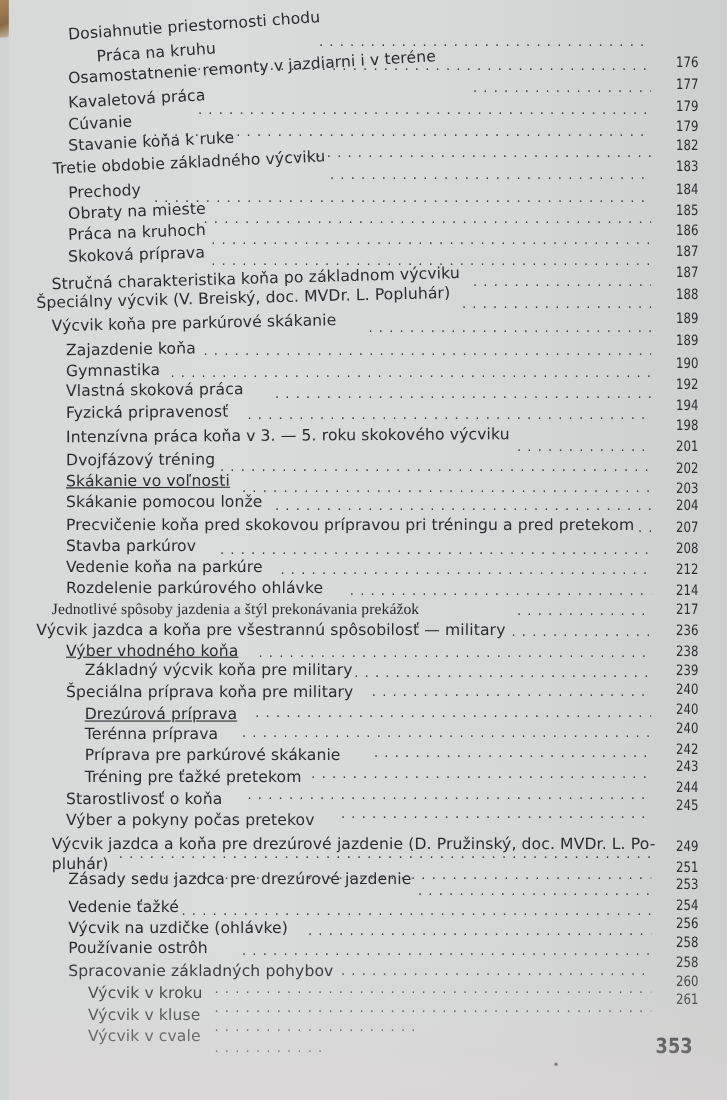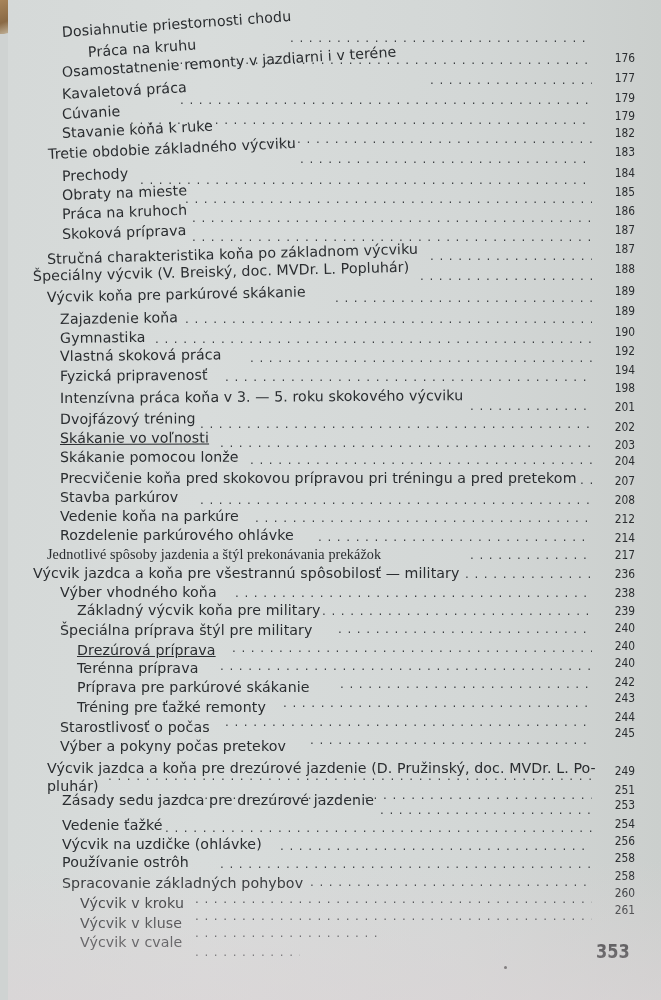--- a/index.html
+++ b/index.html
@@ -96,35 +96,35 @@
       <div class="line" style="left: 52px; top: 489px;">Stavba parkúrov</div>
       <div class="dots" style="left: 192px; top: 492px; width: 392px;">................................................................................</div>
       <div class="line" style="left: 52px; top: 508px;">Vedenie koňa na parkúre</div>
       <div class="dots" style="left: 247px; top: 510px; width: 337px;">................................................................................</div>
       <div class="line" style="left: 52px; top: 527px;">Rozdelenie parkúrového ohlávke</div>
       <div class="dots" style="left: 310px; top: 529px; width: 274px;">................................................................................</div>
       <div class="line" style="left: 39px; top: 546px; font-family: Liberation Serif, serif;">Jednotlivé spôsoby jazdenia a štýl prekonávania prekážok</div>
       <div class="dots" style="left: 462px; top: 547px; width: 122px;">................................................................................</div>
       <div class="line" style="left: 25px; top: 565px;">Výcvik jazdca a koňa pre všestrannú spôsobilosť — military</div>
       <div class="dots" style="left: 457px; top: 566px; width: 127px;">................................................................................</div>
-      <div class="line" style="left: 52px; top: 584px;">Výber vhodného koňa</div>
+      <div class="line" style="left: 52px; top: 584px; text-decoration: underline;">Výber vhodného koňa</div>
       <div class="dots" style="left: 227px; top: 585px; width: 357px;">................................................................................</div>
       <div class="line" style="left: 69px; top: 602px;">Základný výcvik koňa pre military</div>
       <div class="dots" style="left: 314px; top: 603px; width: 270px;">................................................................................</div>
-      <div class="line" style="left: 52px; top: 622px;">Špeciálna príprava štýl pre military</div>
+      <div class="line" style="left: 52px; top: 622px;">Špeciálna príprava koňa pre military</div>
       <div class="dots" style="left: 330px; top: 621px; width: 254px;">................................................................................</div>
       <div class="line" style="left: 69px; top: 642px; text-decoration: underline;">Drezúrová príprava</div>
       <div class="dots" style="left: 224px; top: 640px; width: 360px;">................................................................................</div>
       <div class="line" style="left: 69px; top: 660px;">Terénna príprava</div>
       <div class="dots" style="left: 212px; top: 658px; width: 372px;">................................................................................</div>
       <div class="line" style="left: 69px; top: 679px;">Príprava pre parkúrové skákanie</div>
       <div class="dots" style="left: 332px; top: 676px; width: 252px;">................................................................................</div>
-      <div class="line" style="left: 69px; top: 699px;">Tréning pre ťažké remonty</div>
+      <div class="line" style="left: 69px; top: 699px;">Tréning pre ťažké pretekom</div>
       <div class="dots" style="left: 275px; top: 695px; width: 309px;">................................................................................</div>
-      <div class="line" style="left: 52px; top: 719px;">Starostlivosť o počas</div>
+      <div class="line" style="left: 52px; top: 719px;">Starostlivosť o koňa</div>
       <div class="dots" style="left: 217px; top: 714px; width: 367px;">................................................................................</div>
       <div class="line" style="left: 52px; top: 738px;">Výber a pokyny počas pretekov</div>
       <div class="dots" style="left: 302px; top: 732px; width: 282px;">................................................................................</div>
       <div class="line" style="left: 39px; top: 760px;">Výcvik jazdca a koňa pre drezúrové jazdenie (D. Pružinský, doc. MVDr. L. Po-</div>
       <div class="line" style="left: 39px; top: 778px;">pluhár)</div>
       <div class="dots" style="left: 100px; top: 768px; width: 484px;">................................................................................</div>
       <div class="line" style="left: 54px; top: 792px;">Zásady sedu jazdca pre drezúrové jazdenie</div>
       <div class="dots" style="left: 102px; top: 787px; width: 482px;">................................................................................</div>
       <div class="line" style="left: 54px; top: 817px;">Vedenie ťažké</div>
       <div class="dots" style="left: 372px; top: 802px; width: 212px;">................................................................................</div>

